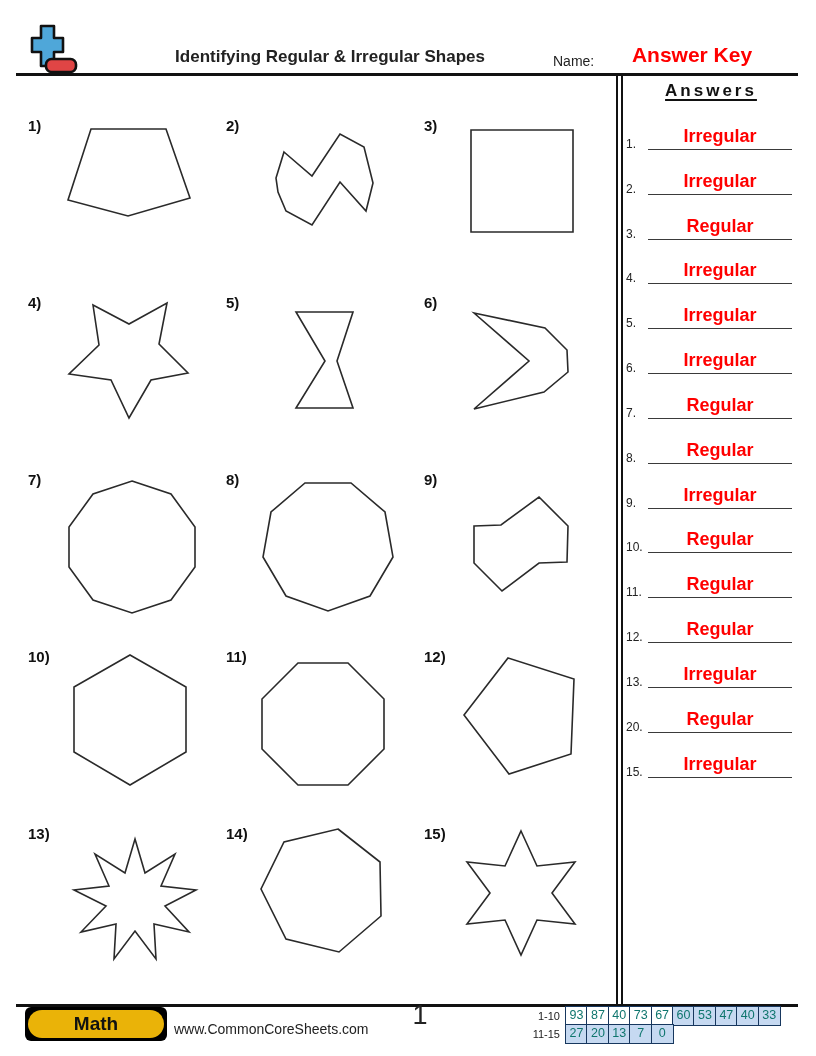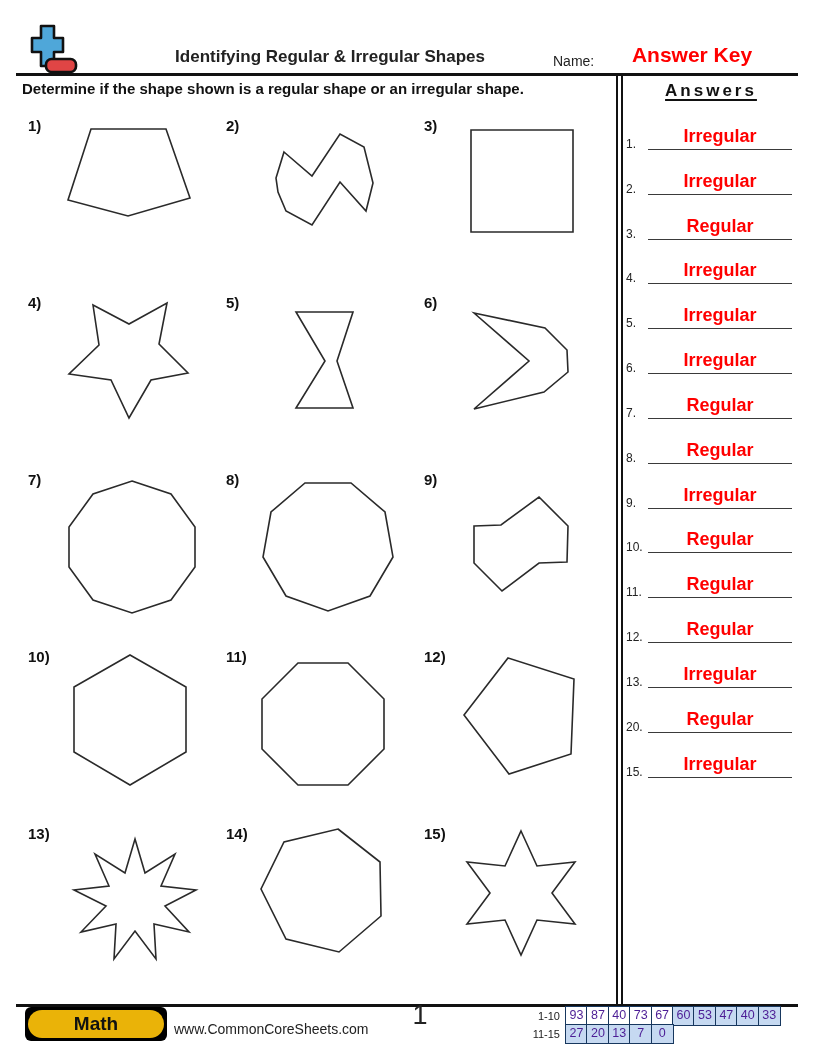--- a/index.html
+++ b/index.html
@@ -49,39 +49,38 @@
     font-size:19px; font-weight:bold; color:#111; }
   .website { position:absolute; left:174px; top:1012px; font-size:14px; color:#222; }
   .page-num { position:absolute; left:390px; top:991px; width:60px; text-align:center;
     font-size:27px; color:#222; }
   .score-table { position:absolute; left:527px; top:997px; }
   .score-row { display:flex; height:20px; }
   .score-row + .score-row { margin-top:-1.6px; }
   .score-label { width:38px; text-align:right; padding-right:5px; font-size:11px;
     line-height:20px; color:#222; }
   .score-cell { width:23px; border:1.6px solid #17375e; margin-right:-1.6px; text-align:center;
-    font-size:12.5px; line-height:17px; color:#4c1d95; background:#fff; }
+    font-size:12.5px; line-height:17px; color:#0f766e; background:#fff; }
   .score-cell.hl { background:#c6d9f1; }
 </style>
 </head>
 <body>
 
 <div class="page">
 
   <div class="logo">
     <svg width="60" height="52" viewBox="0 0 60 52">
       <path d="M17 3 H30 V15 H39 V29 H30 V43 H17 V29 H8 V15 H17 Z" fill="#4fa7d9" stroke="#111" stroke-width="2.6" stroke-linejoin="round"></path>
       <rect x="22" y="36" width="30" height="13" rx="5.5" fill="#e04545" stroke="#111" stroke-width="2.6"></rect>
     </svg>
   </div>
   <div class="page-title">Identifying Regular &amp; Irregular Shapes</div>
   <div class="name-label">Name:</div>
   <div class="answer-key">Answer Key</div>
   <div class="header-rule"></div>
-  <div class="instruction">Determine if the shape shown is a regular shape or an irregular shape.</div>
 
   <div class="separator"></div>
 
   <div class="questions-grid">
       <div class="q-cell">
         <span class="q-label">1)</span>
         <svg width="200" height="155" viewBox="0 0 200 155">
           <polygon points="71,14 146,14 170,83 108,101 48,85"></polygon>
         </svg>
       </div>

